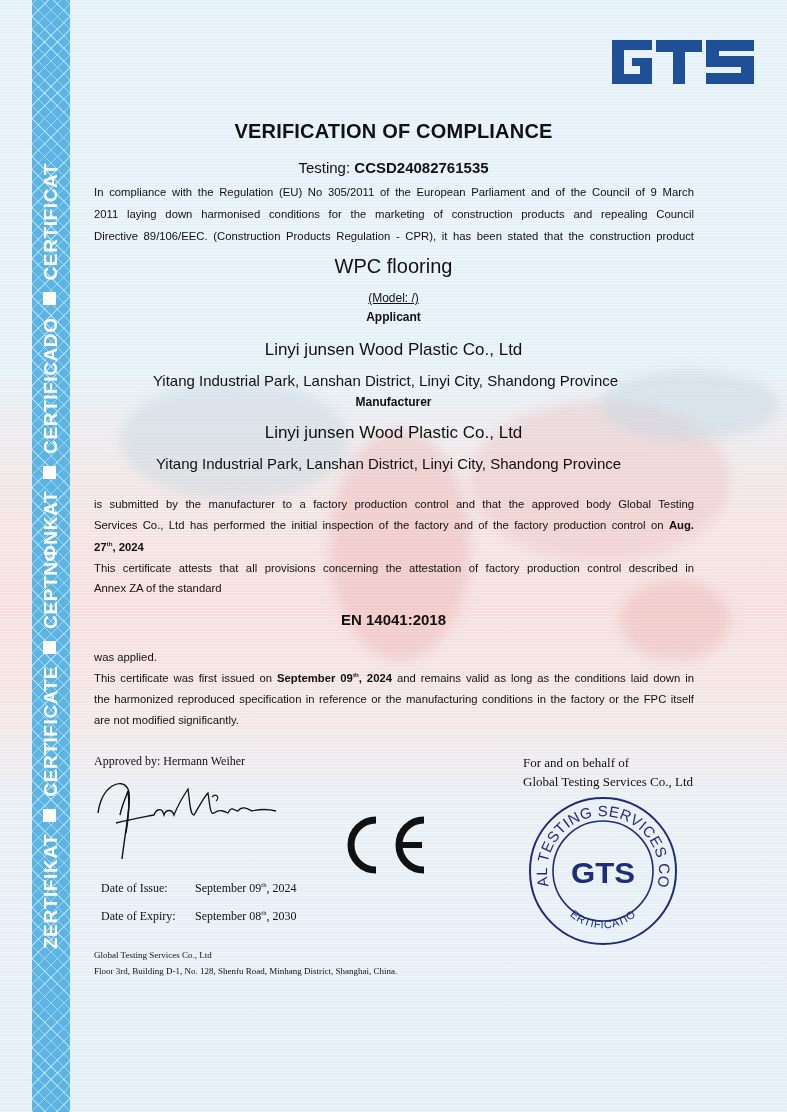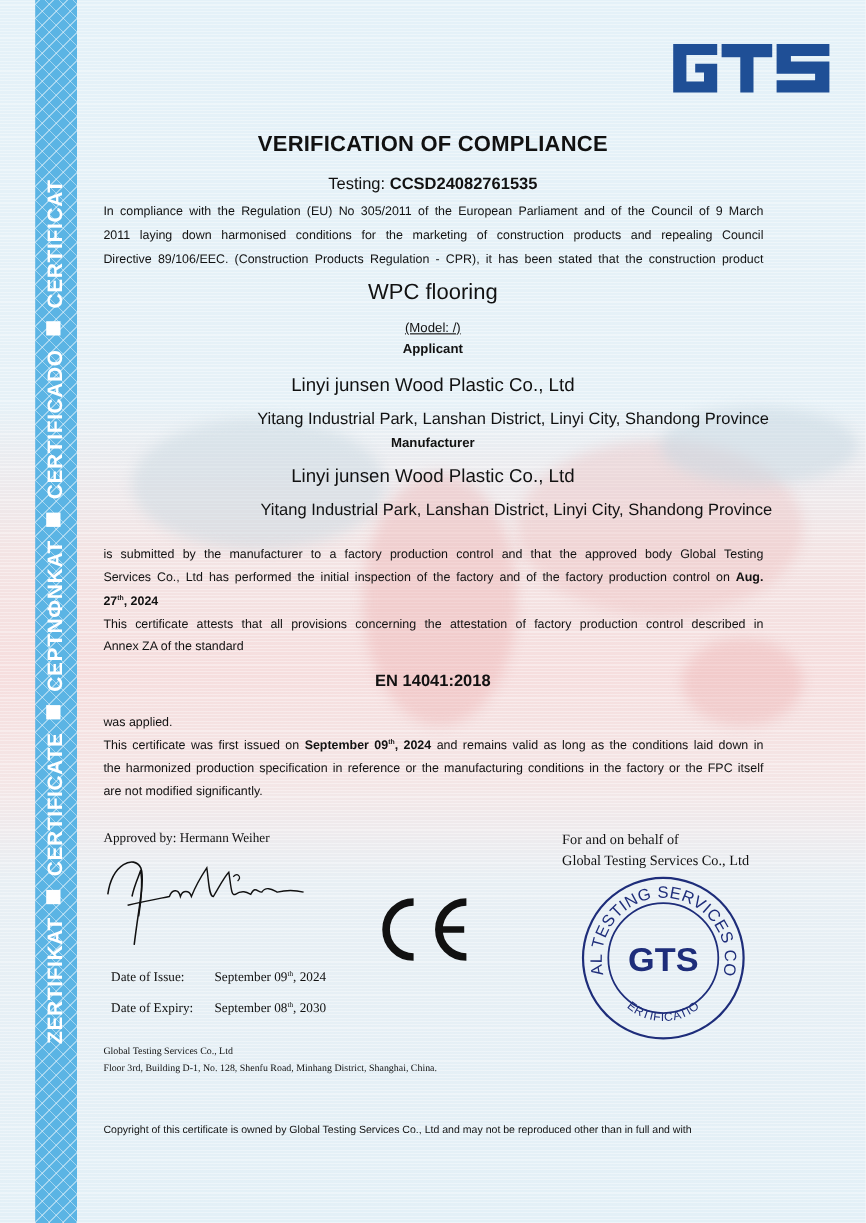--- a/index.html
+++ b/index.html
@@ -41,29 +41,29 @@
     .para {
       position: absolute; left: 94px; width: 600px; font-size: 11.3px; line-height: 21.5px;
       text-align: justify; text-align-last: left;
     }
     .para.full { text-align-last: justify; }
     .center-line { position: absolute; left: 80px; width: 627px; text-align: center; }
     .product { top: 255px; font-size: 20px; }
     .model { top: 291px; font-size: 12px; text-decoration: underline; }
     .label-b { font-weight: bold; font-size: 12px; }
     .company { font-size: 17px; }
-    .address { font-size: 15px; text-align: right; }
+    .address { font-size: 15px; }
     .standard { top: 611px; font-weight: bold; font-size: 15px; }
     .serif { font-family: "Liberation Serif", serif; }
     .approved { position: absolute; left: 94px; top: 754px; font-size: 12px; }
     .sig { position: absolute; left: 92px; top: 775px; width: 200px; height: 90px; }
     .date-row { position: absolute; left: 101px; font-size: 12px; }
     .date-row .lbl { display: inline-block; width: 94px; }
     .ce { position: absolute; left: 338px; top: 814px; width: 90px; height: 62px; }
-    .behalf { position: absolute; left: 511px; top: 753px; font-size: 13px; line-height: 19px; }
+    .behalf { position: absolute; left: 523px; top: 753px; font-size: 13px; line-height: 19px; }
     .seal { position: absolute; left: 527px; top: 795px; width: 152px; height: 152px; }
     .contact { position: absolute; left: 94px; top: 947px; font-size: 9px; line-height: 16px; }
     .copyright { position: absolute; left: 94px; top: 1017px; width: 610px; font-size: 9.6px; line-height: 21px; }
     sup { font-size: 0.55em; vertical-align: super; line-height: 0; }
   </style>
 </head>
 <body>
 
 <div class="map-blob" style="left:120px;top:380px;width:230px;height:120px;background:rgba(200,215,225,0.45);"></div>
 <div class="map-blob" style="left:330px;top:430px;width:140px;height:230px;background:rgba(235,170,170,0.35);"></div>
@@ -117,21 +117,21 @@
 <div class="para" style="top:578px;">Annex ZA of the standard</div>
 
 <div class="center-line standard">EN 14041:2018</div>
 
 <div class="para" style="top:647px;">was applied.</div>
 <div class="para full" style="top:668px;">
   <span>This certificate was first issued on</span>
   <b><span>September 09</span><sup>th</sup><span>, 2024</span></b>
   <span>and remains valid as long as the conditions laid down in</span>
 </div>
-<div class="para full" style="top:689px;">the harmonized production specification in reference or the manufacturing conditions in the factory or the FPC itself</div>
+<div class="para full" style="top:689px;">the harmonized reproduced specification in reference or the manufacturing conditions in the factory or the FPC itself</div>
 <div class="para" style="top:710px;">are not modified significantly.</div>
 
 <div class="approved serif">Approved by: Hermann Weiher</div>
 <svg class="sig" viewBox="0 0 200 90">
   <path d="M6 38 C10 10, 30 2, 36 14 C40 24, 34 50, 30 84" fill="none" stroke="#111" stroke-width="1.4"></path>
   <path d="M28 40 C30 30, 34 22, 36 16 C38 30, 36 46, 34 58" fill="none" stroke="#111" stroke-width="1.4"></path>
   <path d="M24 48 C40 44, 52 42, 62 40 C64 34, 70 32, 72 40 C74 34, 80 34, 82 40 C86 30, 92 20, 96 14 C98 28, 98 40, 102 40 C108 30, 112 22, 116 18 C118 30, 118 40, 122 38 C128 34, 132 36, 136 38 C140 30, 142 36, 146 36 C150 30, 156 34, 160 36 C168 34, 176 34, 184 36" fill="none" stroke="#111" stroke-width="1.3"></path>
   <path d="M120 22 C124 18, 128 22, 124 26" fill="none" stroke="#111" stroke-width="1.1"></path>
 </svg>
 <div class="date-row serif" style="top:881px;">
@@ -167,14 +167,13 @@
   </text>
   <text x="76" y="88" text-anchor="middle" font-family="Liberation Sans, sans-serif" font-weight="bold" font-size="30" fill="#1e2d7a" textLength="64" lengthAdjust="spacingAndGlyphs">GTS</text>
 </svg>
 
 <div class="contact serif">
   <div>Global Testing Services Co., Ltd</div>
   <div>Floor 3rd, Building D-1, No. 128, Shenfu Road, Minhang District, Shanghai, China.</div>
 </div>
 
 <div class="copyright">
-  <div>Copyright of this certificate is owned by Global Testing Services Co., Ltd and may not be reproduced other than in full and with</div>
 </div>
 
 </body></html>

